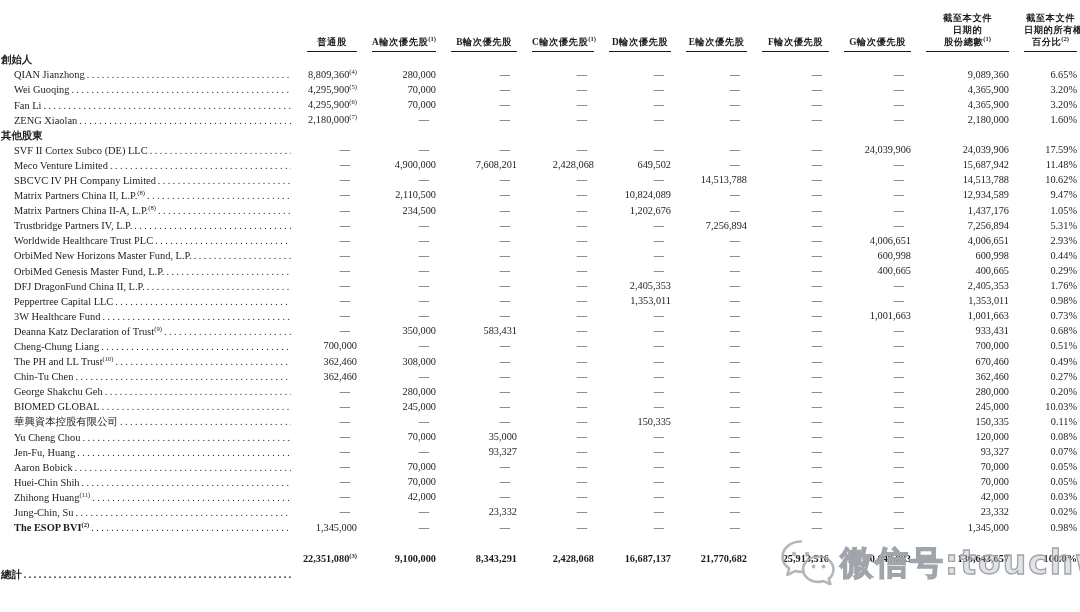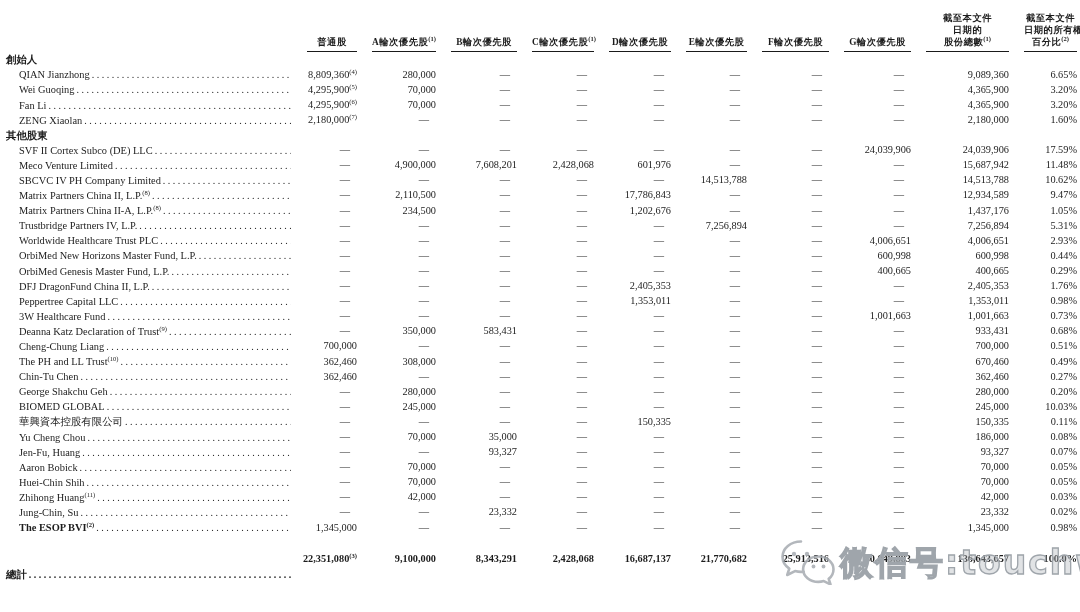--- a/index.html
+++ b/index.html
@@ -15,21 +15,21 @@
   col.c-c{width:77px;}    col.c-d{width:77px;}  col.c-e{width:76px;}
   col.c-f{width:82px;}    col.c-g{width:82px;}  col.c-tot{width:98px;} col.c-pct{width:68px;}
   thead th{vertical-align:bottom;font-weight:700;font-size:9.3px;padding:10px 0 0 0;}
   .hinner{
     margin:0 2px 0 13px;border-bottom:1.7px solid #1a1a1a;padding-bottom:3px;
     text-align:center;line-height:1.3;white-space:nowrap;letter-spacing:0.5px;
   }
   tbody td{height:15.1px;vertical-align:middle;line-height:1;padding:0;font-size:10.3px;}
   td.num{text-align:right;padding-right:2px;white-space:nowrap;}
   td.num.dash{padding-right:9px;color:#2a2a2a;}
-  td.lbl-cell{display:flex;align-items:baseline;height:15.1px;padding-left:5px;overflow:hidden;}
+  td.lbl-cell{display:flex;align-items:baseline;height:15.1px;overflow:hidden;}
   td.lbl-cell .name{white-space:nowrap;font-size:10.4px;line-height:15.1px;}
   td.lbl-cell.ind .name{padding-left:13px;}
   .name.b{font-weight:700;}
   .leader{flex:1 1 auto;overflow:hidden;white-space:nowrap;font-size:10px;color:#1c1c1c;margin:0 3px 0 2px;}
   .leader::after{content:". . . . . . . . . . . . . . . . . . . . . . . . . . . . . . . . . . . . . . . . . . . . . . . . . . . . . . . . . . . . . . . . . . . . . . . . . . . .";}
   tr.total td{font-weight:700;margin-top:32px;}
   sup{font-size:6.6px;line-height:0;vertical-align:super;letter-spacing:0;}
   .watermark{
     position:absolute;left:780px;top:539px;display:flex;align-items:center;z-index:5;
     pointer-events:none;
@@ -212,21 +212,21 @@
         </tr>
         <tr class="item">
           <td class="lbl-cell ind">
             <span class="name">Meco Venture Limited</span>
             <span class="leader"></span>
           </td>
           <td class="num dash">—</td>
           <td class="num">4,900,000</td>
           <td class="num">7,608,201</td>
           <td class="num">2,428,068</td>
-          <td class="num">601,976</td>
+          <td class="num">649,502</td>
           <td class="num dash">—</td>
           <td class="num dash">—</td>
           <td class="num dash">—</td>
           <td class="num">15,687,942</td>
           <td class="num">11.48%</td>
         </tr>
         <tr class="item">
           <td class="lbl-cell ind">
             <span class="name">SBCVC IV PH Company Limited</span>
             <span class="leader"></span>
@@ -244,21 +244,21 @@
         </tr>
         <tr class="item">
           <td class="lbl-cell ind">
             <span class="name">Matrix Partners China II, L.P.<sup>(8)</sup></span>
             <span class="leader"></span>
           </td>
           <td class="num dash">—</td>
           <td class="num">2,110,500</td>
           <td class="num dash">—</td>
           <td class="num dash">—</td>
-          <td class="num">17,786,843</td>
+          <td class="num">10,824,089</td>
           <td class="num dash">—</td>
           <td class="num dash">—</td>
           <td class="num dash">—</td>
           <td class="num">12,934,589</td>
           <td class="num">9.47%</td>
         </tr>
         <tr class="item">
           <td class="lbl-cell ind">
             <span class="name">Matrix Partners China II-A, L.P.<sup>(8)</sup></span>
             <span class="leader"></span>
@@ -504,21 +504,21 @@
             <span class="leader"></span>
           </td>
           <td class="num dash">—</td>
           <td class="num">70,000</td>
           <td class="num">35,000</td>
           <td class="num dash">—</td>
           <td class="num dash">—</td>
           <td class="num dash">—</td>
           <td class="num dash">—</td>
           <td class="num dash">—</td>
-          <td class="num">186,000</td>
+          <td class="num">120,000</td>
           <td class="num">0.08%</td>
         </tr>
         <tr class="item">
           <td class="lbl-cell ind">
             <span class="name">Jen-Fu, Huang</span>
             <span class="leader"></span>
           </td>
           <td class="num dash">—</td>
           <td class="num dash">—</td>
           <td class="num">93,327</td>

